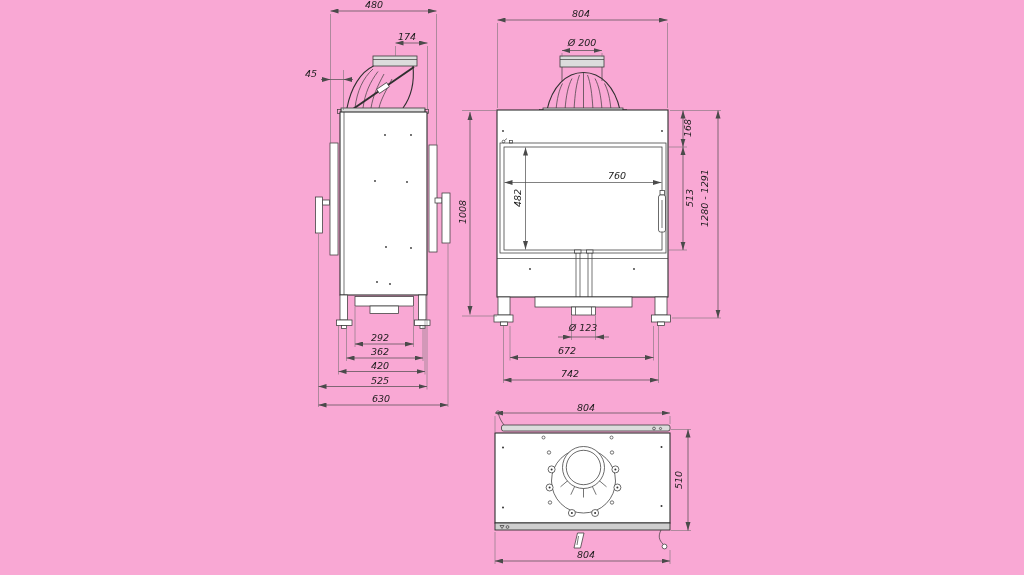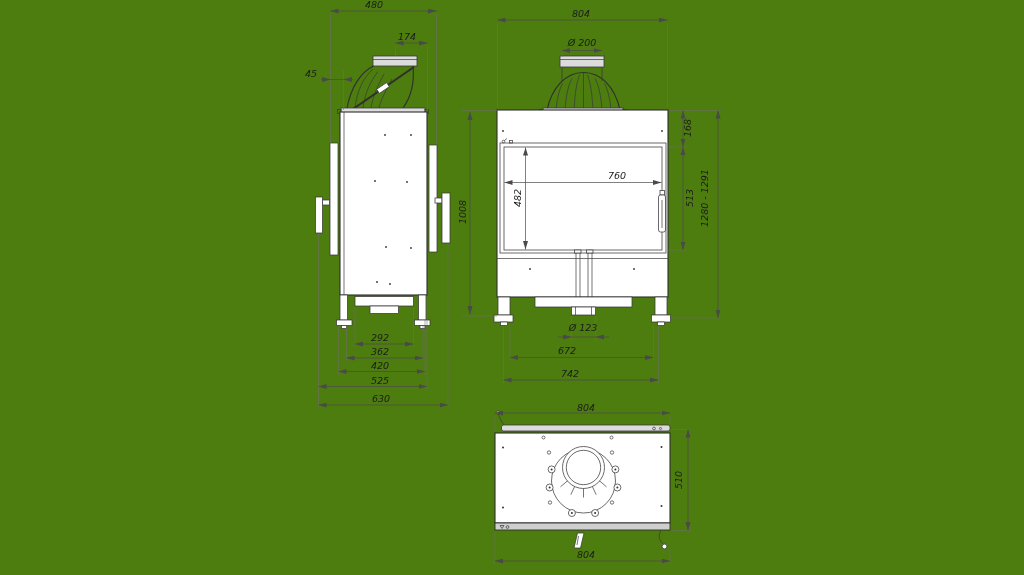--- a/index.html
+++ b/index.html
@@ -1,16 +1,16 @@
 <!DOCTYPE html>
 <html><head>
 <meta charset="utf-8">
 <style>
   html,body{margin:0;padding:0;background:#ffffff;}
-  .stage{position:relative;width:1024px;height:575px;background:#4d7c0f;overflow:hidden;}
+  .stage{position:relative;width:1024px;height:575px;background:#f9a8d4;overflow:hidden;}
   .ol  {fill:none;stroke:#2f2f2f;stroke-width:1.1;}
   .ol2 {fill:none;stroke:#3a3a3a;stroke-width:0.7;}
   .fw  {fill:#ffffff;stroke:#2f2f2f;stroke-width:1.1;}
   .fw2 {fill:#ffffff;stroke:#3a3a3a;stroke-width:0.75;}
   .gray{fill:#dcdcdc;stroke:#3a3a3a;stroke-width:0.8;}
   .gray2{fill:#cfcfcf;stroke:#2f2f2f;stroke-width:0.9;}
   .dim {stroke:#4a4a4a;stroke-width:0.7;fill:none;}
   .ext {stroke:#6f6f6f;stroke-width:0.55;fill:none;}
   .dot {fill:#333;stroke:none;}
   text.lbl{font:italic 9.5px "DejaVu Sans",sans-serif;fill:#1c1c1c;text-anchor:middle;}

